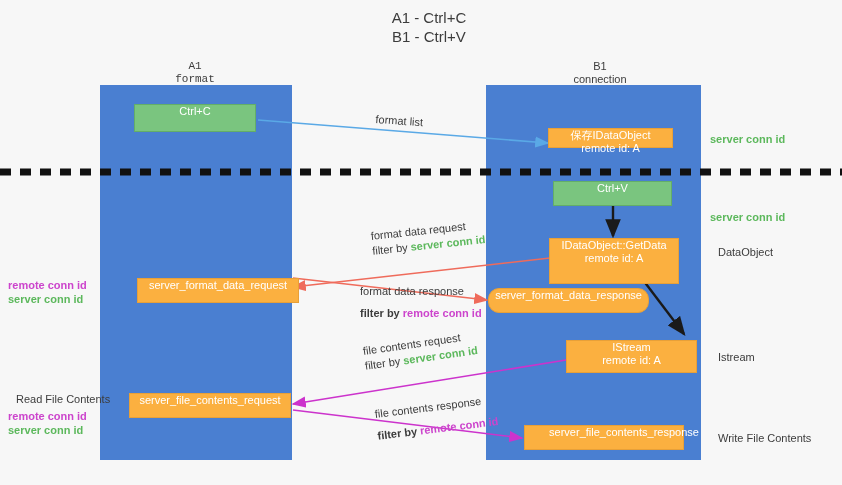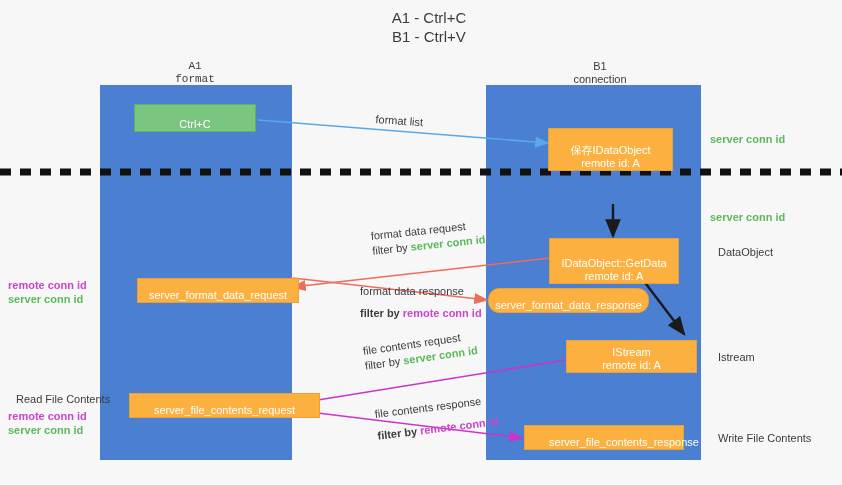--- a/index.html
+++ b/index.html
@@ -27,21 +27,21 @@
     font-size:11px;line-height:13px;color:#3c3c3c;
   }
 
   
   .lane{position:absolute;background:#4a7fd1;}
 
   
   .box{
     position:absolute;
     display:flex;flex-direction:column;
-    align-items:center;justify-content:flex-end;
+    align-items:center;justify-content:flex-start;
     color:#fff;font-size:11px;line-height:13px;
     text-align:center;
     box-sizing:border-box;
   }
   .box.green{background:#7ac57f;border:1px solid #63ae68;}
   .box.orange{background:#fbb040;border:1px solid #e8a038;}
   .box .l2{font-size:11px;}
 
   
   .anno{
@@ -114,45 +114,48 @@
 
     <line x1="566" y1="360" x2="293" y2="404" stroke="#cc33cc" stroke-width="1.6" marker-end="url(#ar-mag)"></line>
 
     <line x1="293" y1="410" x2="522" y2="438" stroke="#cc33cc" stroke-width="1.6" marker-end="url(#ar-mag)"></line>
   </svg>
 
   <div class="box green" style="left:134px;top:104px;width:122px;height:28px;">
     <span>Ctrl+C</span>
   </div>
 
-  <div class="box orange" style="left:548px;top:128px;width:125px;height:43px;">
+  <div class="box orange" style="left:548px;top:128px;width:125px;height:20px;">
     <span>保存IDataObject</span>
     <span class="l2">remote id: A</span>
   </div>
 
+  <div class="box green" style="left:553px;top:181px;width:119px;height:25px;">
+    <span>Ctrl+V</span>
+  </div>
 
   <div class="box orange" style="left:549px;top:238px;width:130px;height:46px;">
     <span>IDataObject::GetData</span>
     <span class="l2">remote id: A</span>
   </div>
 
   <div class="box orange" style="left:566px;top:340px;width:131px;height:33px;">
     <span>IStream</span>
     <span class="l2">remote id: A</span>
   </div>
 
   <div class="box orange" style="left:137px;top:278px;width:162px;height:25px;">
     <span>server_format_data_request</span>
   </div>
 
   <div class="box orange" style="left:488px;top:288px;width:161px;height:25px;border-radius:11px;">
     <span>server_format_data_response</span>
   </div>
 
-  <div class="box orange" style="left:129px;top:393px;width:191px;height:25px;">
+  <div class="box orange" style="left:129px;top:393px;width:162px;height:25px;">
     <span>server_file_contents_request</span>
   </div>
 
   <div class="box orange" style="left:524px;top:425px;width:160px;height:25px;padding-left:40px;">
     <span>server_file_contents_response</span>
   </div>
 
   <div class="alabel rot" style="left:376px;top:112px;transform:rotate(4deg);">
     <span>format list</span>
   </div>

